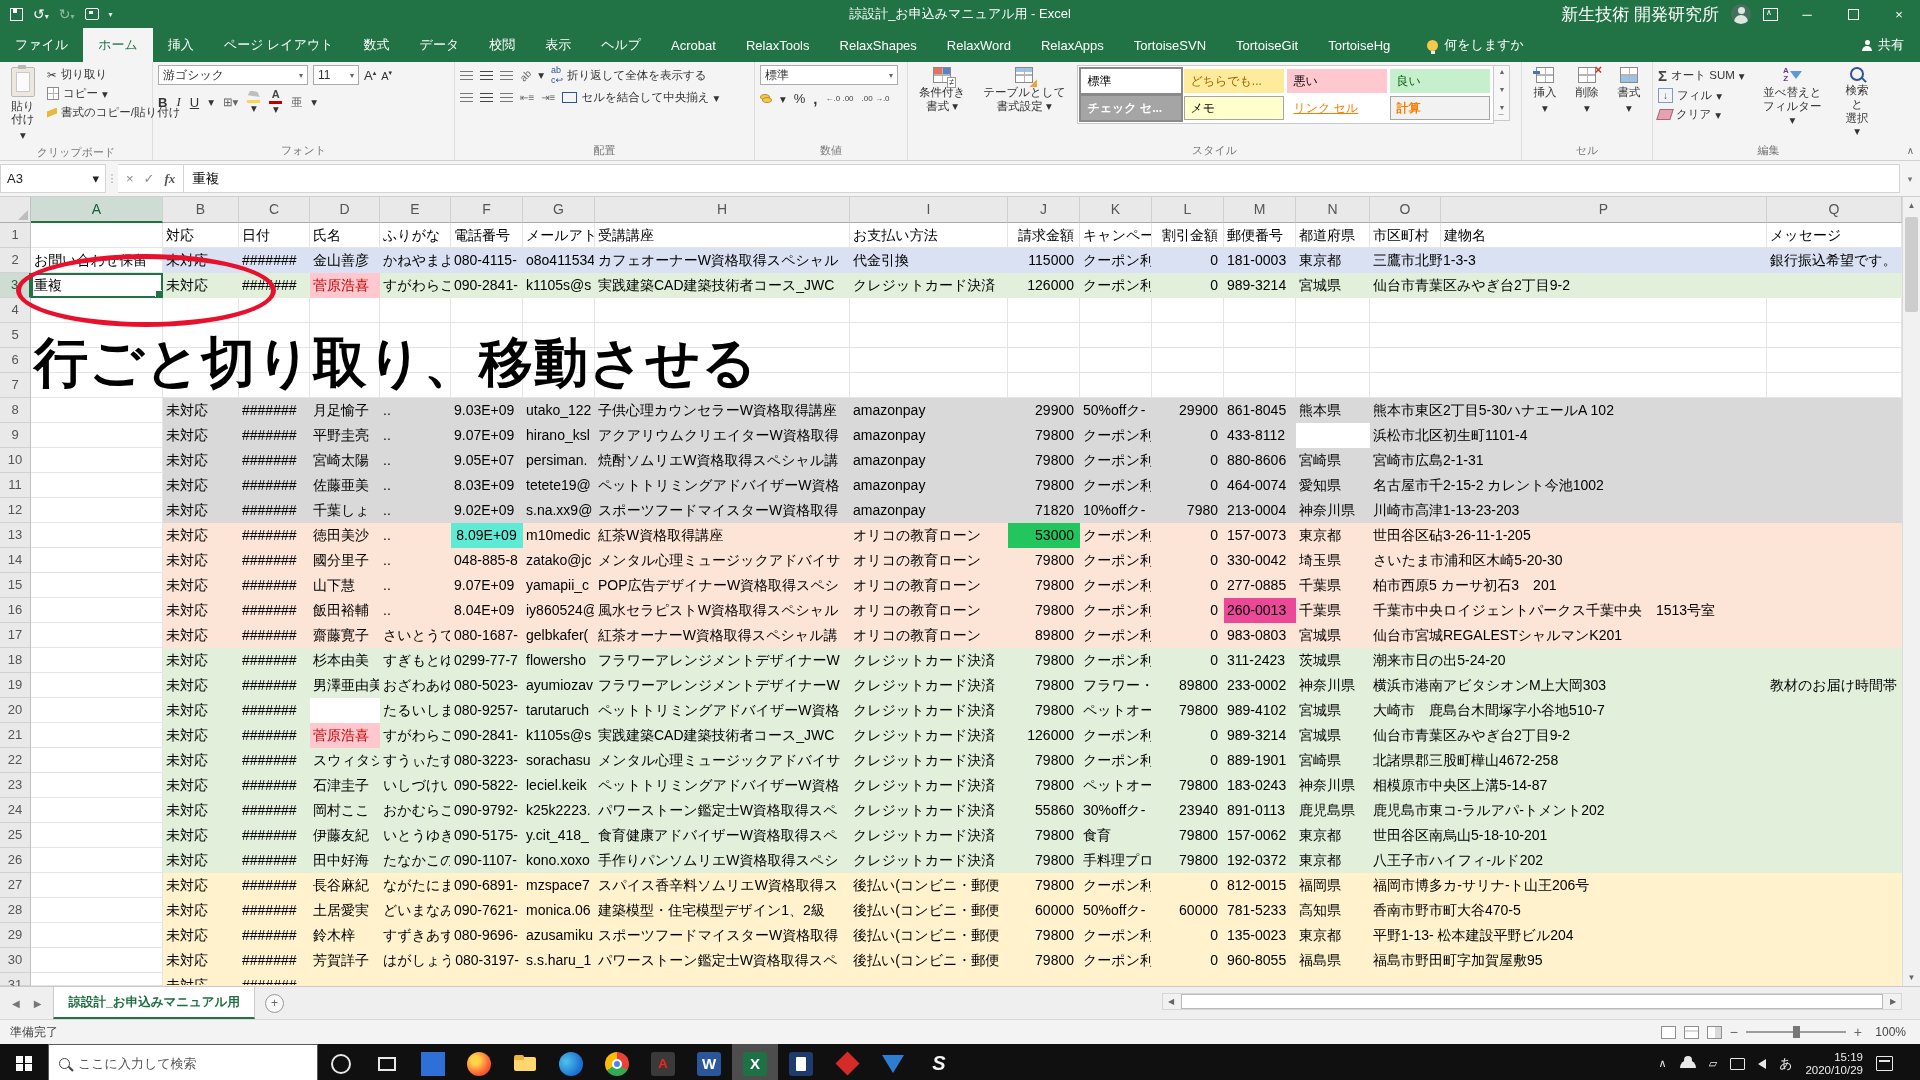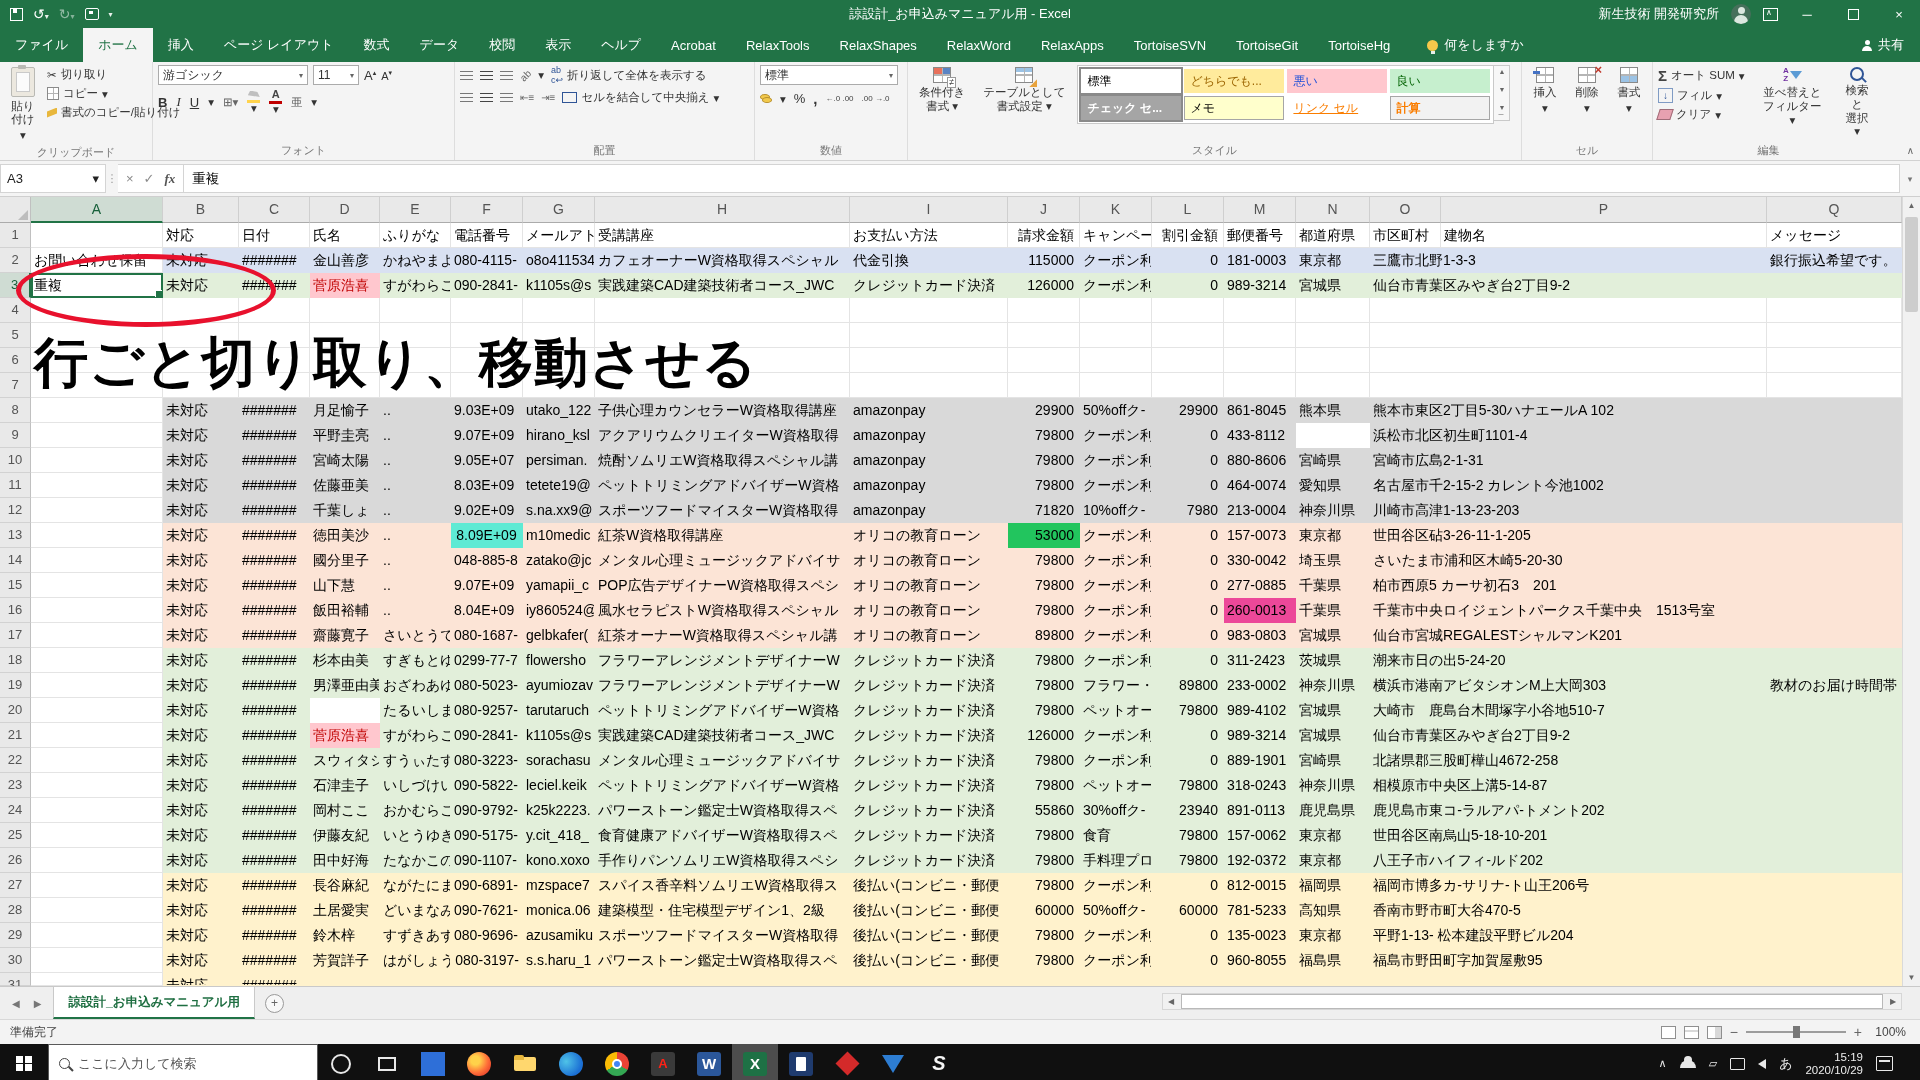--- a/index.html
+++ b/index.html
@@ -10,21 +10,21 @@
   .qat{display:flex;align-items:center;gap:10px;padding-left:10px}
   .qat .qicon{font-size:14px;line-height:1;color:#fff}
   .qicon.dim{opacity:.5}
   .floppy{width:11px;height:11px;border:1.5px solid #fff;position:relative}
   .floppy:after{content:"";position:absolute;top:0;left:2px;width:4px;height:4px;background:#fff}
   .stamp{width:12px;height:10px;border:1.5px solid #fff;border-radius:2px;position:relative}
   .stamp:after{content:"";position:absolute;left:3px;top:2px;width:4px;height:3px;background:#fff}
   .caret{font-size:8px;color:#fff;opacity:.9}
   #tb-title{position:absolute;left:0;right:0;text-align:center;pointer-events:none}
   .tb-right{margin-left:auto;display:flex;align-items:center;gap:12px;padding-right:4px;z-index:2}
-  .tb-user{font-size:13px}
+  .tb-user{font-size:17px}
   .avatar{width:20px;height:20px;border-radius:50%;background:#46705B;position:relative;overflow:hidden}
   .avatar:before{content:"";position:absolute;top:3px;left:6.5px;width:7px;height:7px;border-radius:50%;background:#DCE8E0}
   .avatar:after{content:"";position:absolute;top:11px;left:3px;width:14px;height:9px;border-radius:7px 7px 0 0;background:#DCE8E0}
   .ribopt{width:13px;height:11px;border:1.2px solid #fff;position:relative}
   .ribopt:after{content:"∧";position:absolute;top:-1px;left:2px;font-size:8px}
   .winbtn{width:34px;height:28px;display:flex;align-items:center;justify-content:center;font-size:13px}
   .maxbox{width:9px;height:9px;border:1.2px solid #fff}
   
   #tabrow{height:34px;background:#217346;display:flex;align-items:stretch;color:#fff}
   .rtab{padding:0 15px;display:flex;align-items:center;font-size:13px;white-space:nowrap}
@@ -356,21 +356,21 @@
         <span class="two-line"><span>条件付き</span><br><span>書式</span> <span class="caret2">▾</span></span>
       </div>
       <div class="bigbtn">
         <span class="gridicon gi-tbl"></span>
         <span class="two-line"><span>テーブルとして</span><br><span>書式設定</span> <span class="caret2">▾</span></span>
       </div>
       <div class="galwrap">
         <div id="style-gallery">
             <div class="gal-item boxed" style="background: rgb(255, 255, 255); color: rgb(0, 0, 0);">標準</div>
             <div class="gal-item" style="background: rgb(255, 235, 156); color: rgb(156, 101, 0);">どちらでも...</div>
-            <div class="gal-item" style="background: rgb(255, 199, 206); color: #1d4ed8;">悪い</div>
+            <div class="gal-item" style="background: rgb(255, 199, 206); color: #000000;">悪い</div>
             <div class="gal-item" style="background: rgb(198, 239, 206); color: rgb(0, 97, 0);">良い</div>
             <div class="gal-item boxed" style="background: rgb(165, 165, 165); color: rgb(255, 255, 255); font-weight: bold;">チェック セ...</div>
             <div class="gal-item" style="background: rgb(255, 255, 204); color: rgb(0, 0, 0); box-shadow: rgb(166, 166, 166) 0px 0px 0px 1px inset;">メモ</div>
             <div class="gal-item" style="background: rgb(255, 255, 255); color: rgb(250, 125, 0); text-decoration: underline;">リンク セル</div>
             <div class="gal-item" style="background: rgb(242, 242, 242); color: rgb(250, 125, 0); font-weight: bold; box-shadow: rgb(166, 166, 166) 0px 0px 0px 1px inset;">計算</div>
           </div>
         <div class="gal-scroll">
             <span>▲</span>
             <span>▼</span>
             <span>▼<br>─</span>
@@ -903,21 +903,21 @@
         <div class="cell filled" style="width: 71px; min-width: 71px; background: rgb(226, 239, 218);">#######</div>
         <div class="cell filled" style="width: 70px; min-width: 70px; background: rgb(226, 239, 218);">石津圭子</div>
         <div class="cell filled" style="width: 71px; min-width: 71px; background: rgb(226, 239, 218);">いしづけい</div>
         <div class="cell filled" style="width: 72px; min-width: 72px; background: rgb(226, 239, 218);">090-5822-</div>
         <div class="cell filled" style="width: 72px; min-width: 72px; background: rgb(226, 239, 218);">leciel.keik</div>
         <div class="cell filled" style="width: 255px; min-width: 255px; background: rgb(226, 239, 218);">ペットトリミングアドバイザーW資格</div>
         <div class="cell filled" style="width: 158px; min-width: 158px; background: rgb(226, 239, 218);">クレジットカード決済</div>
         <div class="cell filled num" style="width: 72px; min-width: 72px; background: rgb(226, 239, 218);">79800</div>
         <div class="cell filled" style="width: 72px; min-width: 72px; background: rgb(226, 239, 218);">ペットオー</div>
         <div class="cell filled num" style="width: 72px; min-width: 72px; background: rgb(226, 239, 218);">79800</div>
-        <div class="cell filled" style="width: 72px; min-width: 72px; background: rgb(226, 239, 218);">318-0243</div>
+        <div class="cell filled" style="width: 72px; min-width: 72px; background: rgb(226, 239, 218);">183-0243</div>
         <div class="cell filled" style="width: 74px; min-width: 74px; background: rgb(226, 239, 218);">神奈川県</div>
         <div class="cell filled" style="width: 397px; min-width: 397px; background: rgb(226, 239, 218);">相模原市中央区上溝5-14-87</div>
         <div class="cell filled" style="width: 135px; min-width: 135px; background: rgb(226, 239, 218);"></div>
       </div>
       <div class="srow">
         <div class="rnum">24</div>
         <div class="cell" style="width: 132px; min-width: 132px;"></div>
         <div class="cell filled" style="width: 76px; min-width: 76px; background: rgb(226, 239, 218);">未対応</div>
         <div class="cell filled" style="width: 71px; min-width: 71px; background: rgb(226, 239, 218);">#######</div>
         <div class="cell filled" style="width: 70px; min-width: 70px; background: rgb(226, 239, 218);">岡村ここ</div>

